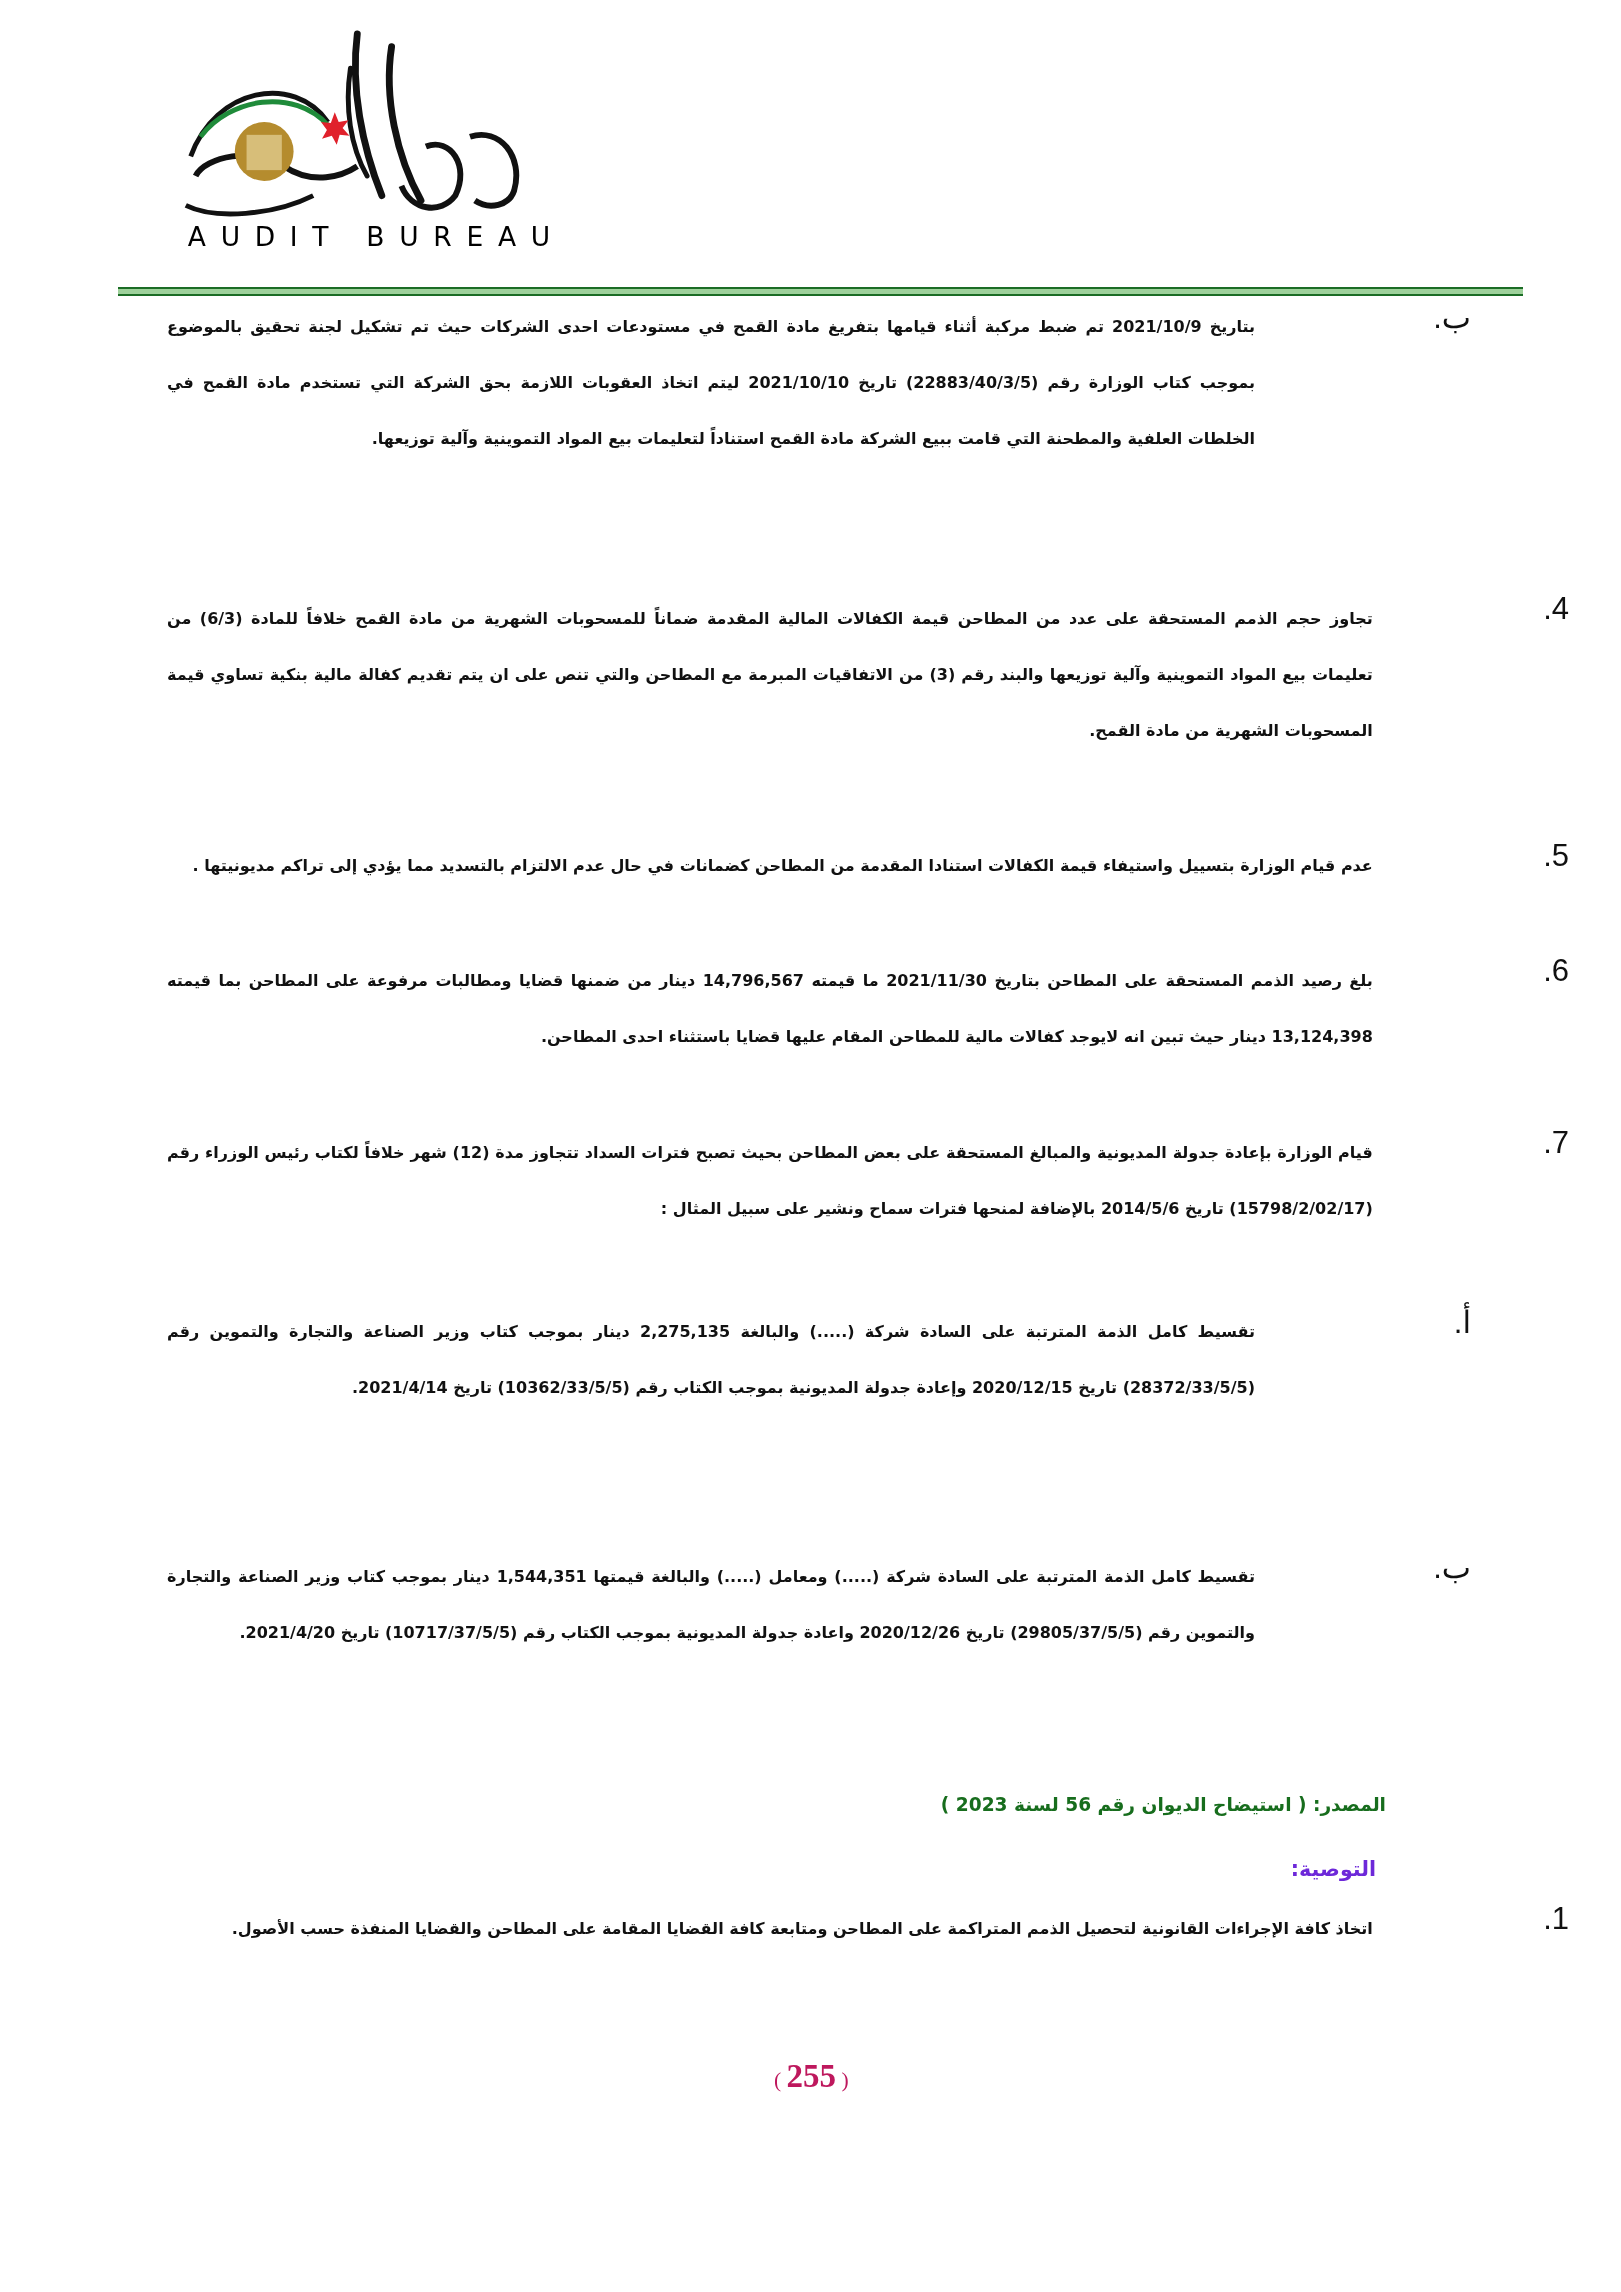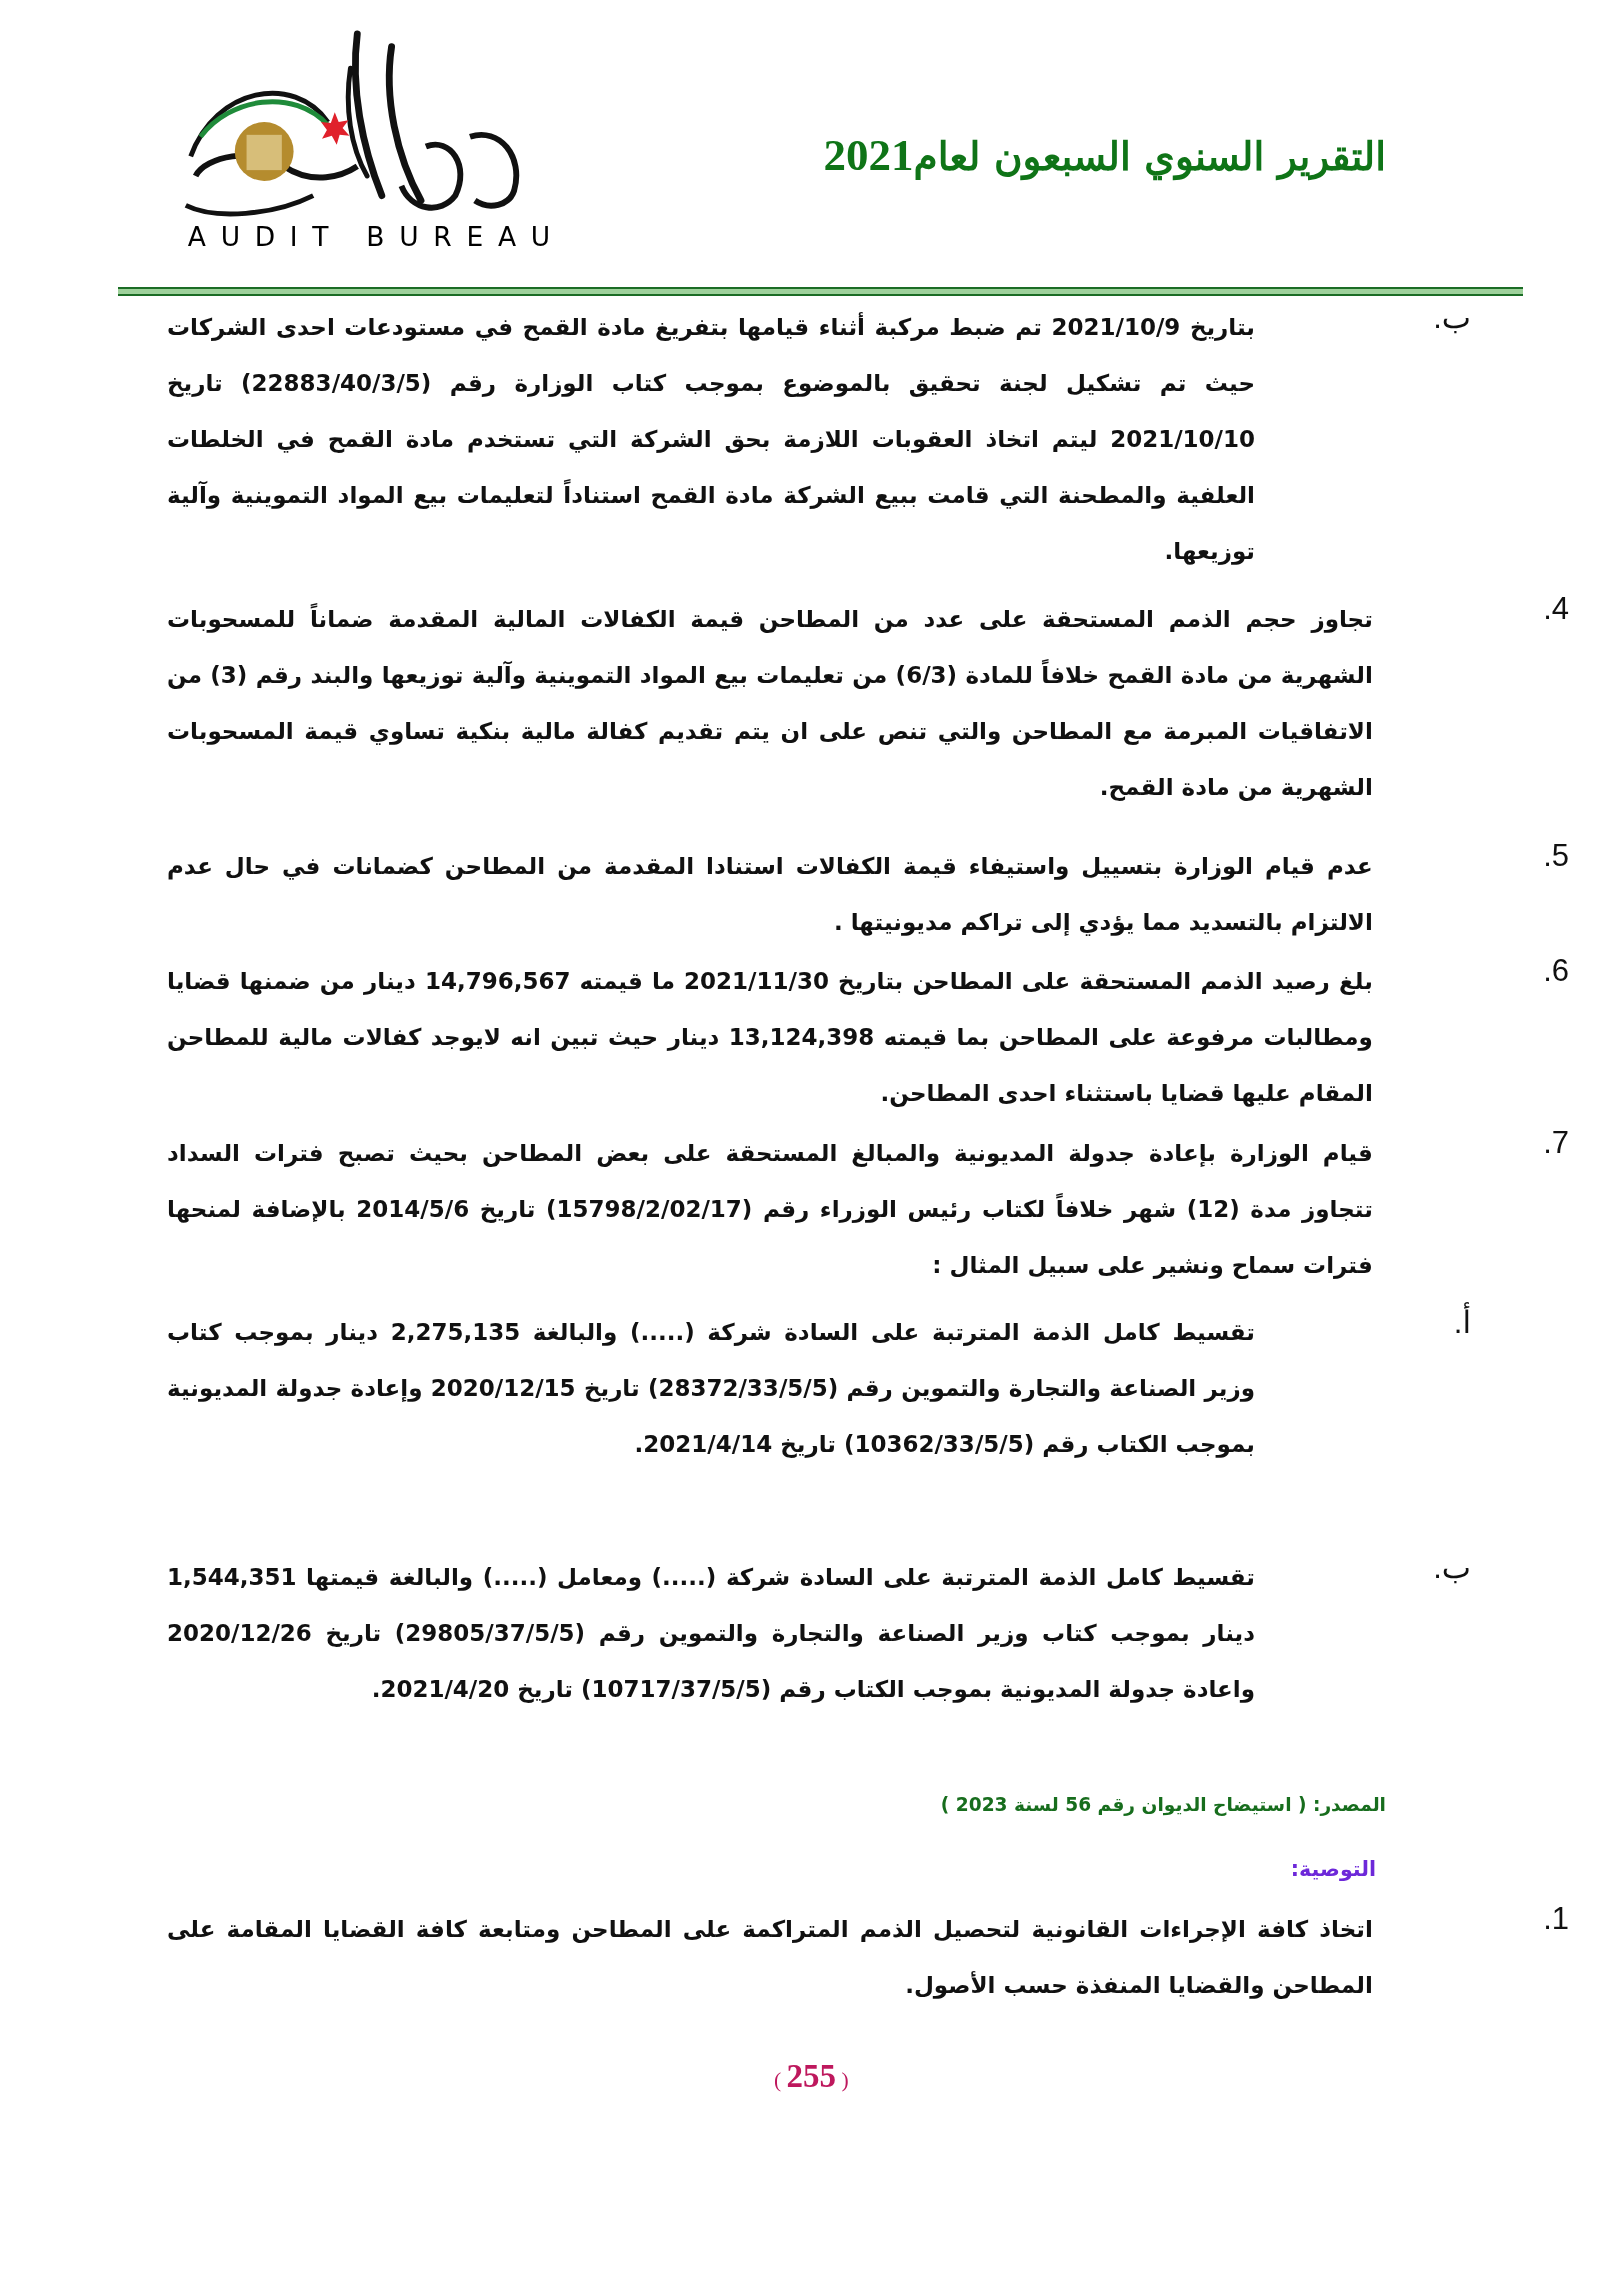--- a/index.html
+++ b/index.html
@@ -30,21 +30,21 @@
     background: #9ed19b;
   }
 
   .content { position: absolute; top: 294px; left: 167px; width: 1196px; }
   .item { position: absolute; right: 0; width: 100%; }
   .marker {
     position: absolute; font-family: "Liberation Sans", sans-serif; font-size: 31px;
     color: #111; white-space: nowrap;
   }
   .para {
-    font-family: "DejaVu Sans", sans-serif; font-weight: bold; font-size: 23px;
+    font-family: "DejaVu Sans", sans-serif; font-weight: bold; font-size: 16px;
     line-height: 56px; text-align: justify; text-align-last: right;
     color: #111;
   }
 
   .source {
     position: absolute; right: 235px; top: 1794px;
     font-family: "DejaVu Sans", sans-serif; font-weight: bold; font-size: 18.6px;
     color: #176d1d; white-space: nowrap;
   }
   .rec-title {
@@ -78,23 +78,20 @@
       <path d="M25 110 C55 70, 120 60, 155 98" stroke="#1f8b3a" stroke-width="5" fill="none"></path>
 
       <circle cx="90" cy="125" r="30" fill="#b58c2e"></circle>
       <rect x="72" y="108" width="36" height="36" fill="#e6d39a" opacity="0.7"></rect>
 
       <polygon points="162,85 166,95 176,93 170,101 177,109 167,108 164,118 159,109 149,112 154,103 148,95 158,96" fill="#e0212b"></polygon>
     </svg>
     <div class="logo-caption">AUDIT BUREAU</div>
   </div>
 
-  <div class="report-title">
-    <span>التقرير السنوي السبعون لعام</span><span class="yr">2021</span>
-  </div>
 
   <div class="divider"></div>
 </div>
 
 <div class="content">
 
   <div class="item" style="top: 4.9px;">
     <span class="marker" style="right:-108px; top:0px;">ب.</span>
     <div class="para" style="margin-right: 108px;">بتاريخ 2021/10/9 تم ضبط مركبة أثناء قيامها بتفريغ مادة القمح في مستودعات احدى الشركات حيث تم تشكيل لجنة تحقيق بالموضوع بموجب كتاب الوزارة رقم (22883/40/3/5) تاريخ 2021/10/10 ليتم اتخاذ العقوبات اللازمة بحق الشركة التي تستخدم مادة القمح في الخلطات العلفية والمطحنة التي قامت ببيع الشركة مادة القمح استناداً لتعليمات بيع المواد التموينية وآلية توزيعها.</div>
   </div>

